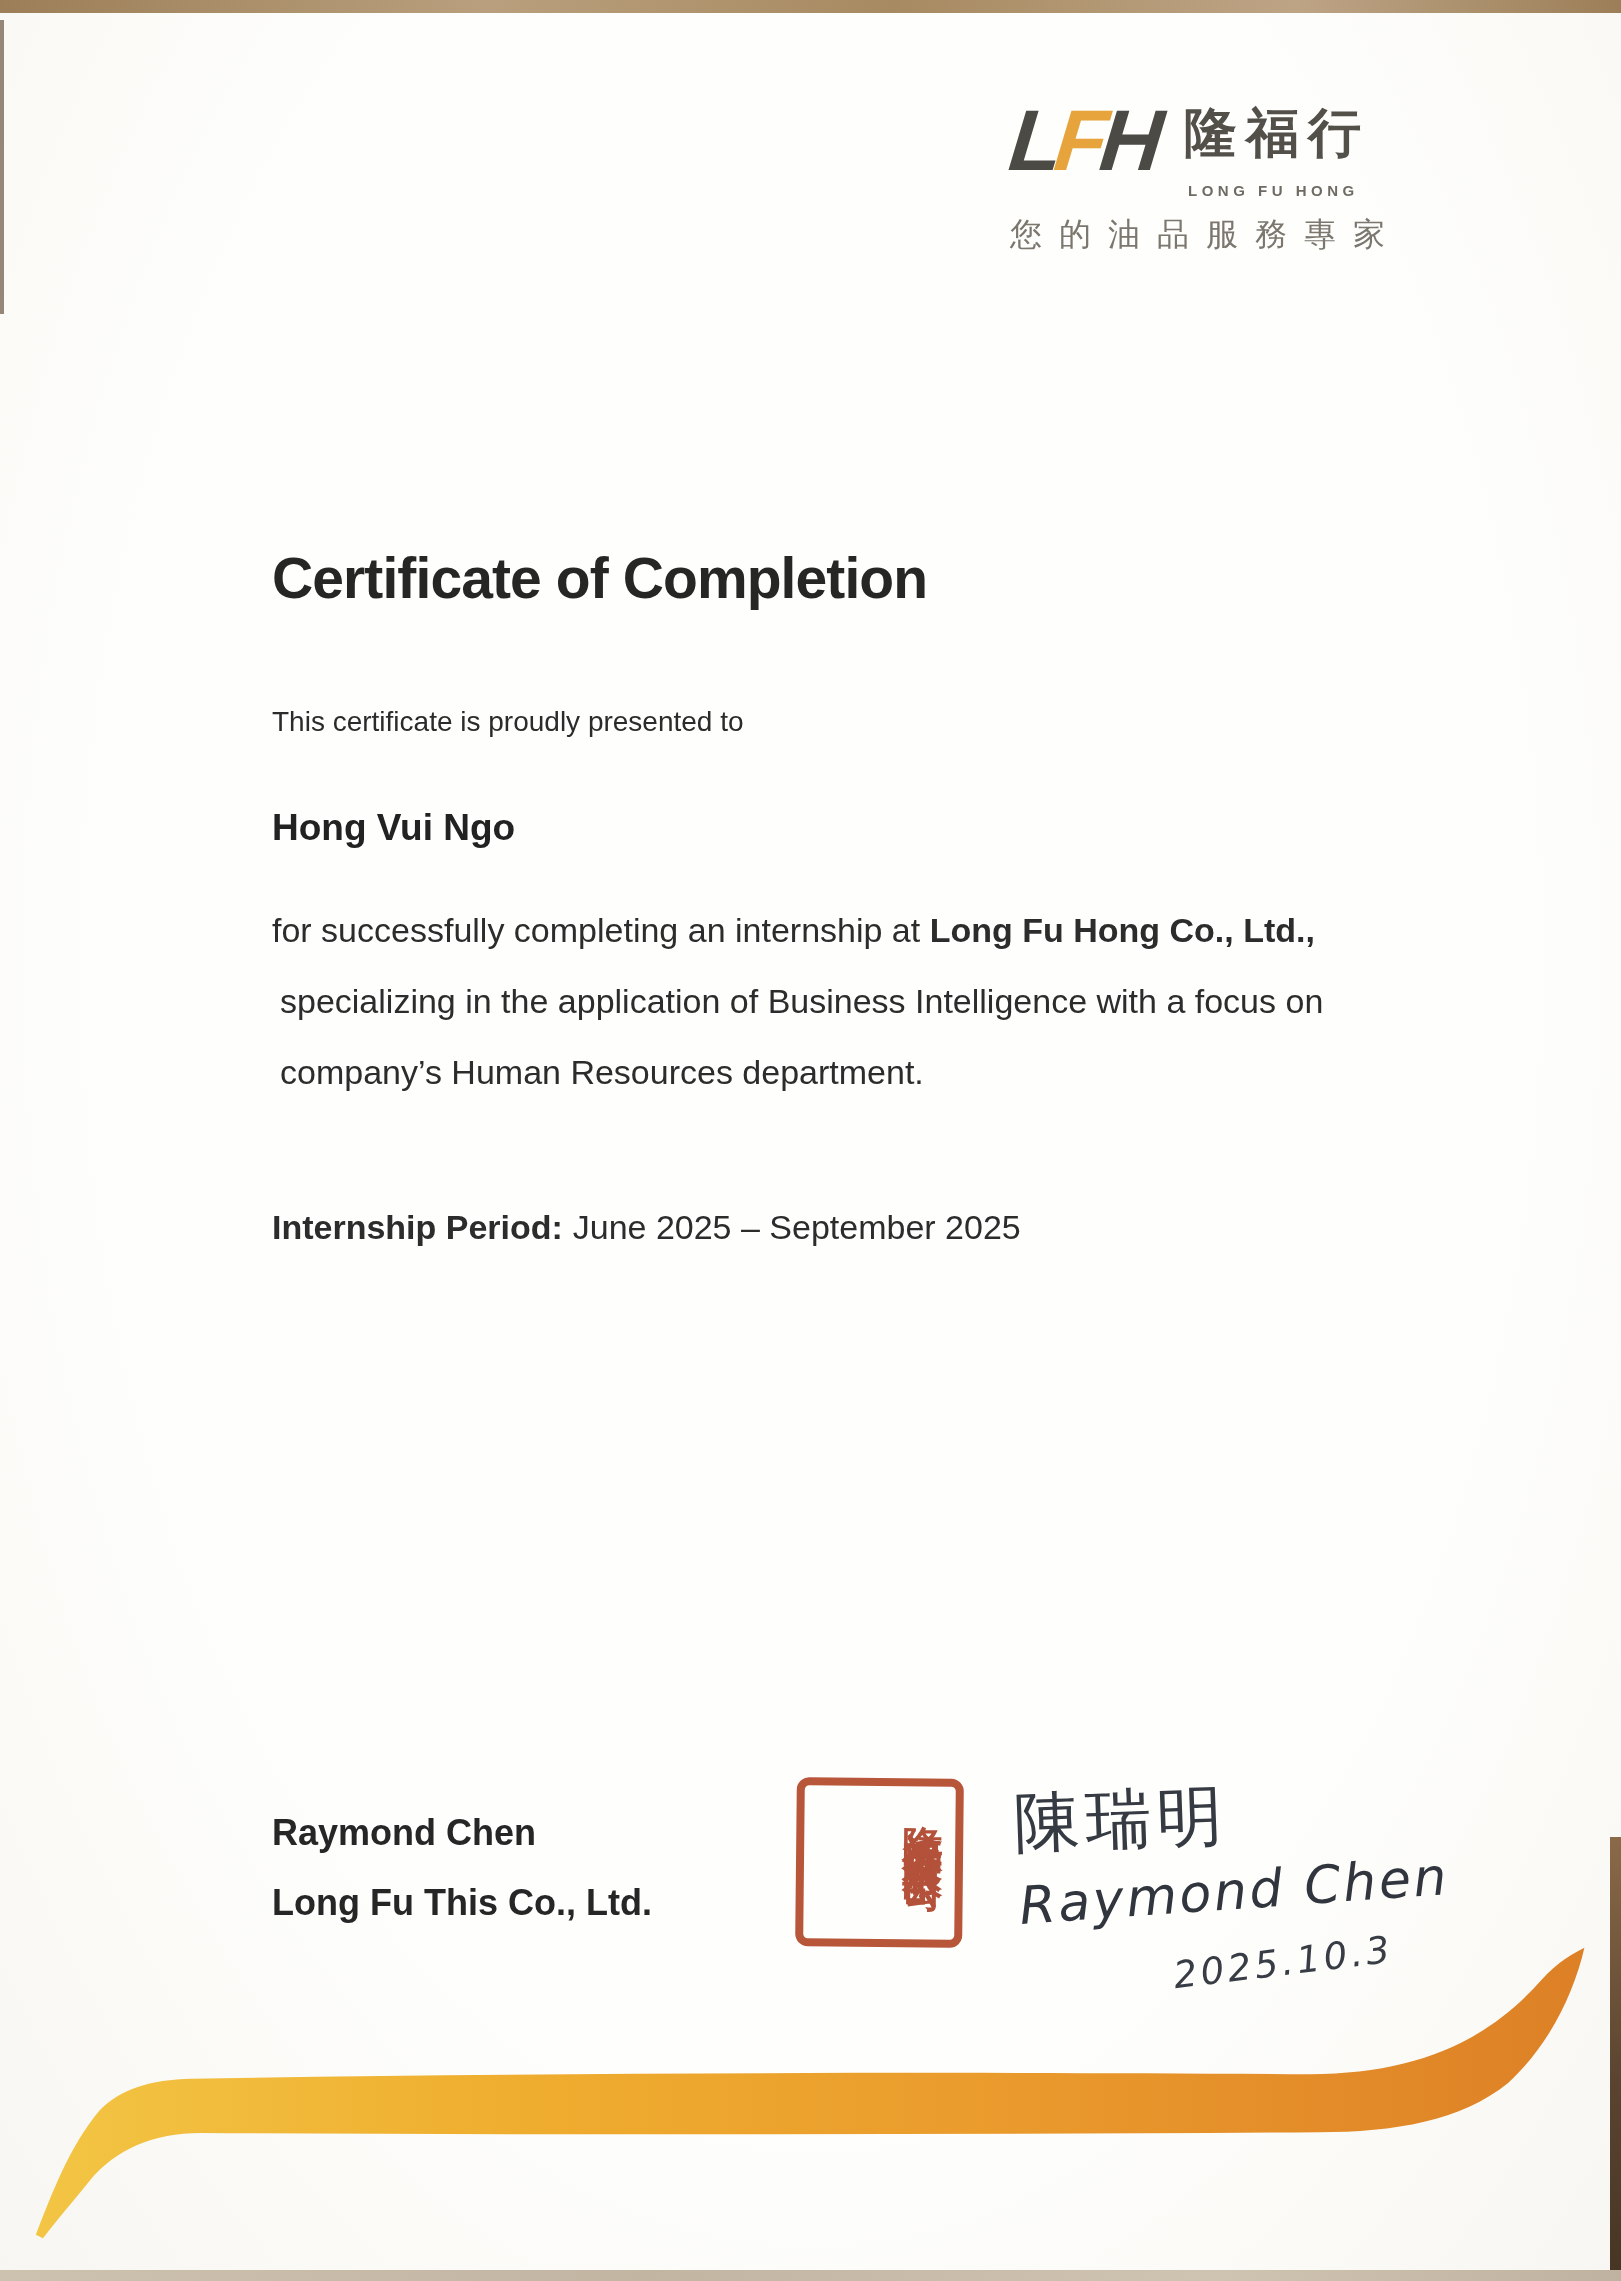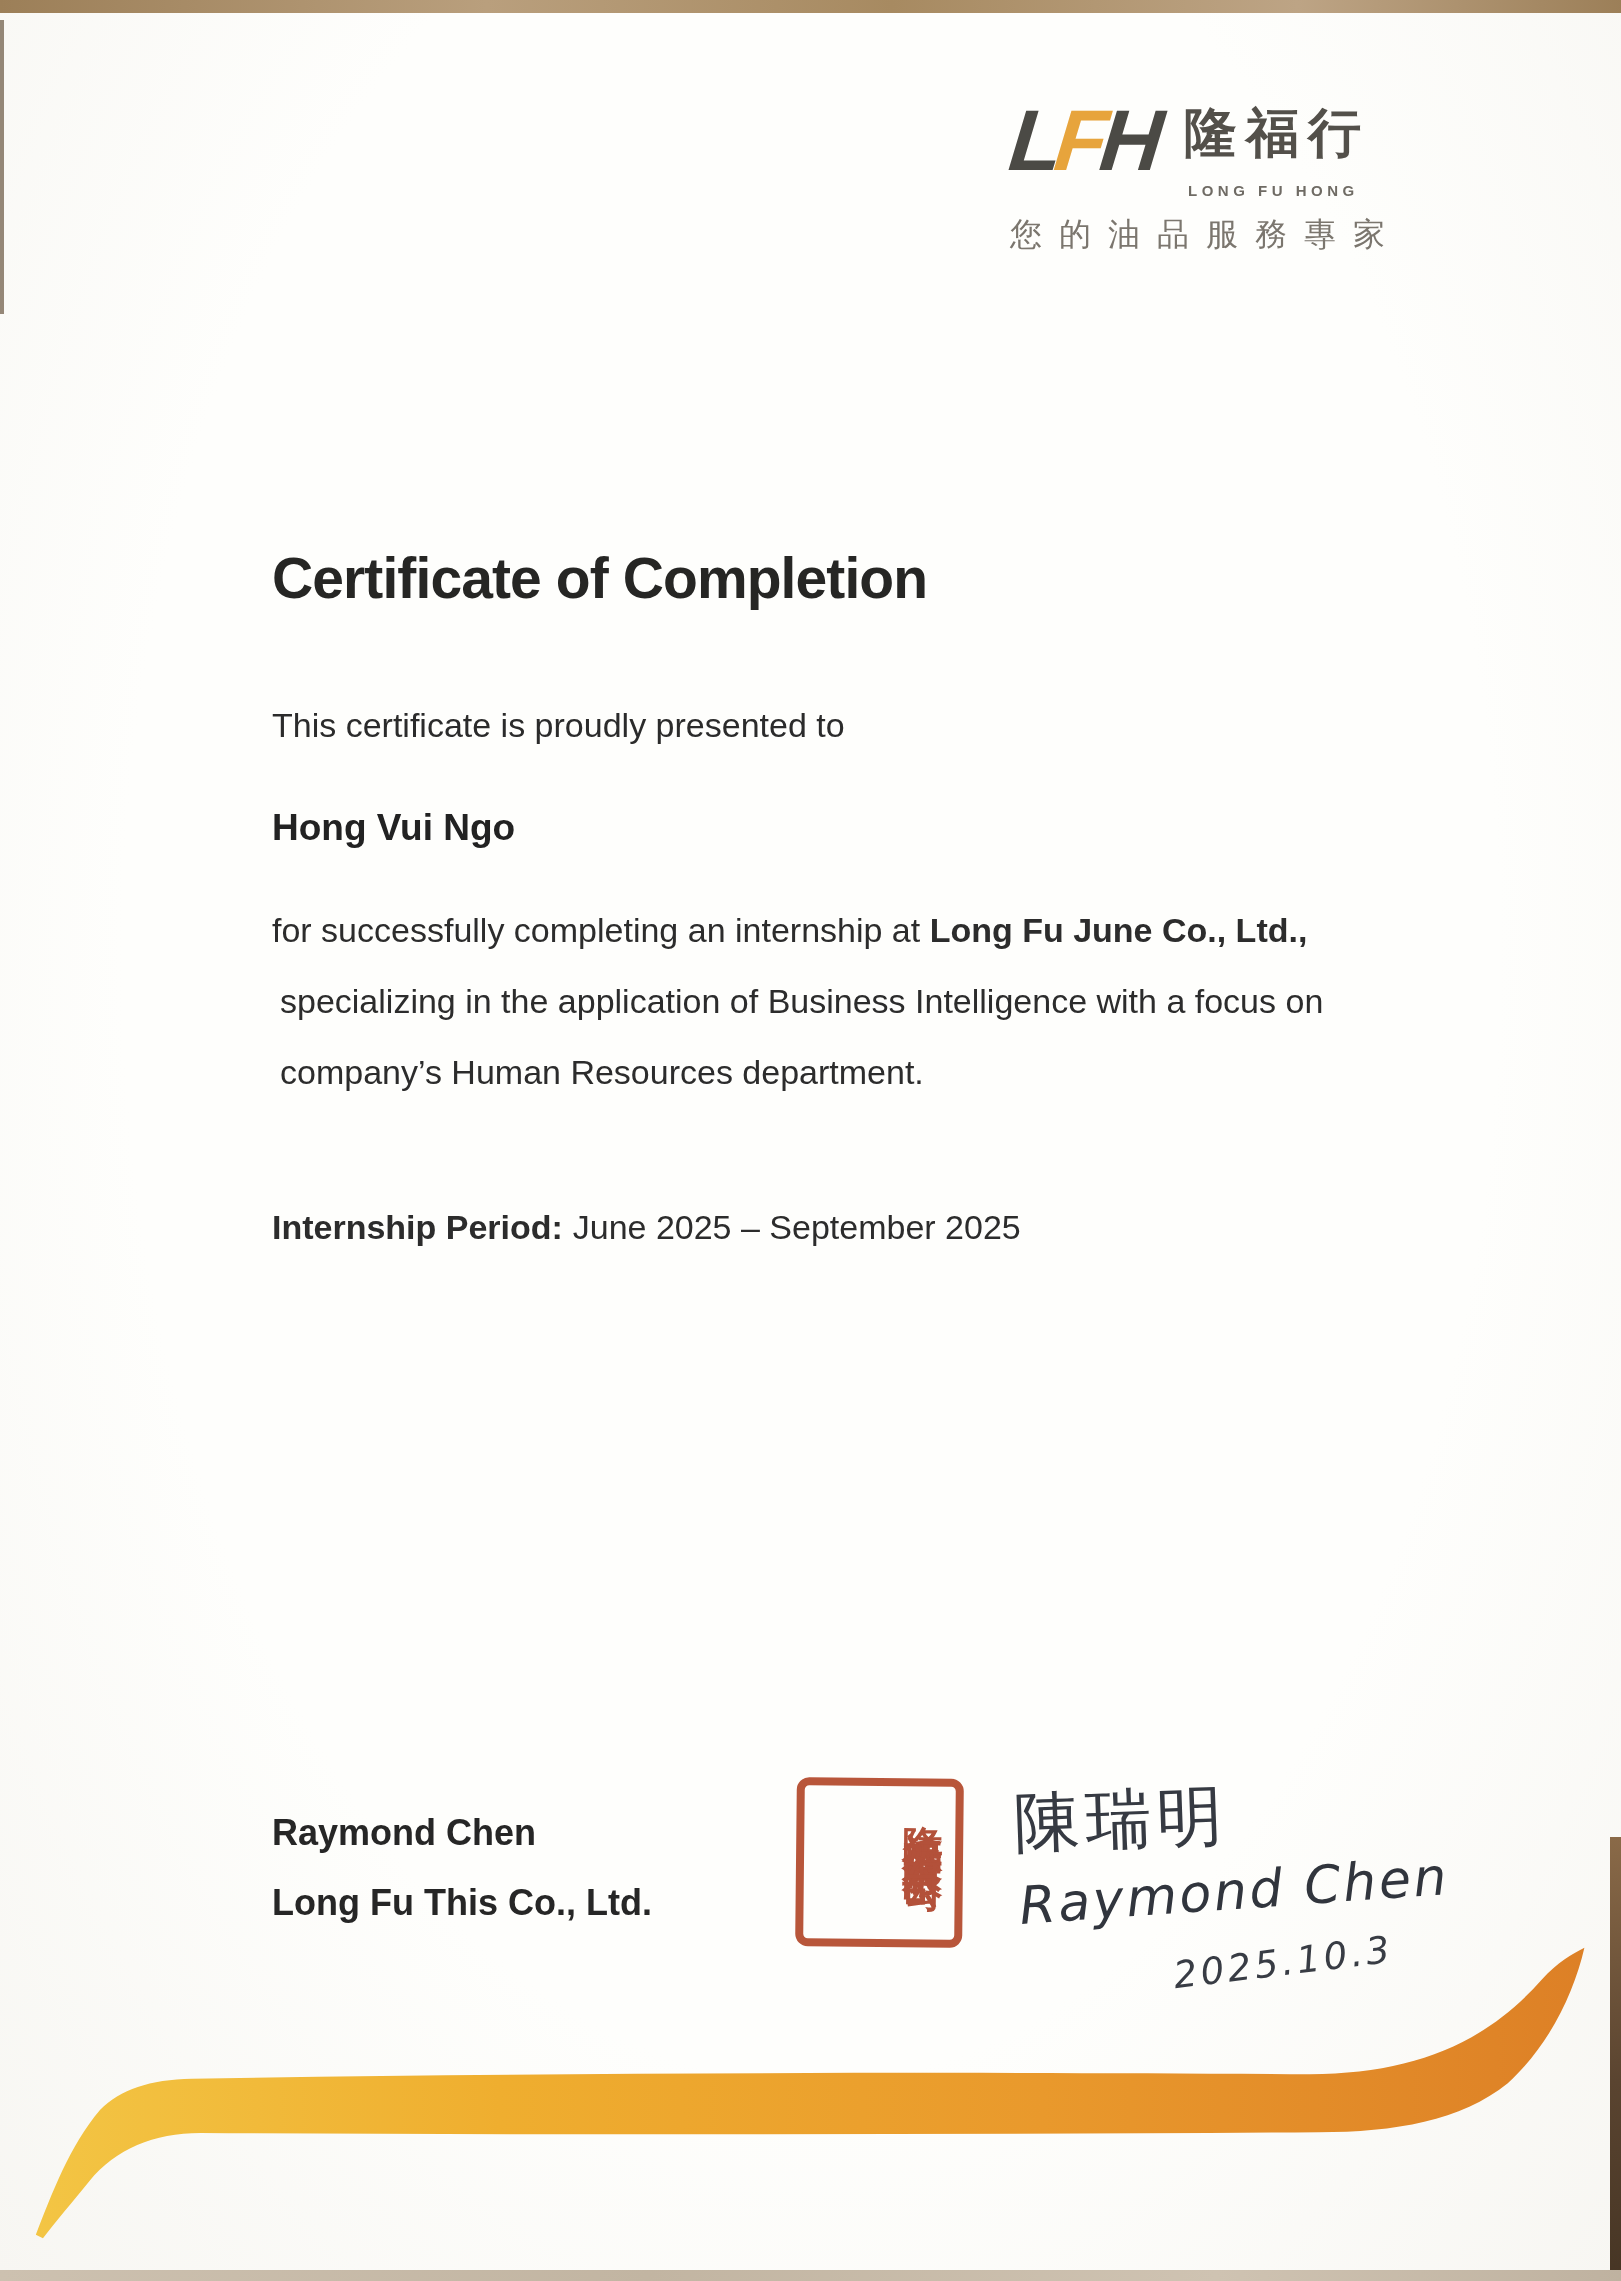--- a/index.html
+++ b/index.html
@@ -23,21 +23,21 @@
     letter-spacing:-7.1px;color:#4b4a45;transform:skewX(-6deg);}
   .lfh .f{color:#e7a43c;}
   .cjk-name{font-weight:700;font-size:53px;line-height:55px;letter-spacing:9px;
     color:#53504a;margin-left:28px;margin-top:1.8px;white-space:nowrap;}
   .romanized{font-weight:700;font-size:15px;letter-spacing:4.5px;color:#6f6b64;
     margin-left:178px;margin-top:3.6px;white-space:nowrap;}
   .tagline{font-size:32px;letter-spacing:17px;color:#7b766e;margin-top:14.3px;white-space:nowrap;}
   
   .title{position:absolute;left:272px;top:545px;margin:0;font-size:57px;font-weight:700;
     letter-spacing:-0.9px;color:#262624;}
-  .presented{position:absolute;left:272px;top:706px;font-size:34px;color:#2b2b2b;}
+  .presented{position:absolute;left:272px;top:706px;font-size:28px;color:#2b2b2b;}
   .recipient{position:absolute;left:272px;top:807px;font-size:37px;font-weight:700;color:#222;}
   .body-par{position:absolute;left:272px;top:895px;width:891px;font-size:34px;color:#2c2c2c;}
   .body-par .line{height:71px;line-height:71px;white-space:nowrap;}
   .body-par .indent{padding-left:8px;}
   .period{position:absolute;left:272px;top:1208px;font-size:34px;color:#2c2c2c;white-space:nowrap;}
   .period .lbl{font-weight:700;}
   .period .val{margin-left:9.8px;}
   .sig-block{position:absolute;left:272px;top:1798px;font-size:36px;font-weight:700;color:#262626;}
   .sig-block div{height:70px;line-height:70px;white-space:nowrap;}
   
@@ -102,21 +102,21 @@
     <div class="tagline">您的油品服務專家</div>
   </div>
 
   <h1 class="title">Certificate of Completion</h1>
 
   <div class="presented">This certificate is proudly presented to</div>
 
   <div class="recipient">Hong Vui Ngo</div>
 
   <div class="body-par">
-    <div class="line"><span>for successfully completing an internship at </span><strong>Long Fu June Co., Ltd.,</strong></div>
+    <div class="line"><span>for successfully completing an internship at </span><strong>Long Fu Hong Co., Ltd.,</strong></div>
     <div class="line indent">specializing in the application of Business Intelligence with a focus on</div>
     <div class="line indent">company’s Human Resources department.</div>
   </div>
 
   <div class="period"><span class="lbl">Internship Period:</span><span class="val">June 2025 – September 2025</span></div>
 
   <div class="sig-block">
     <div>Raymond Chen</div>
     <div>Long Fu This Co., Ltd.</div>
   </div>

